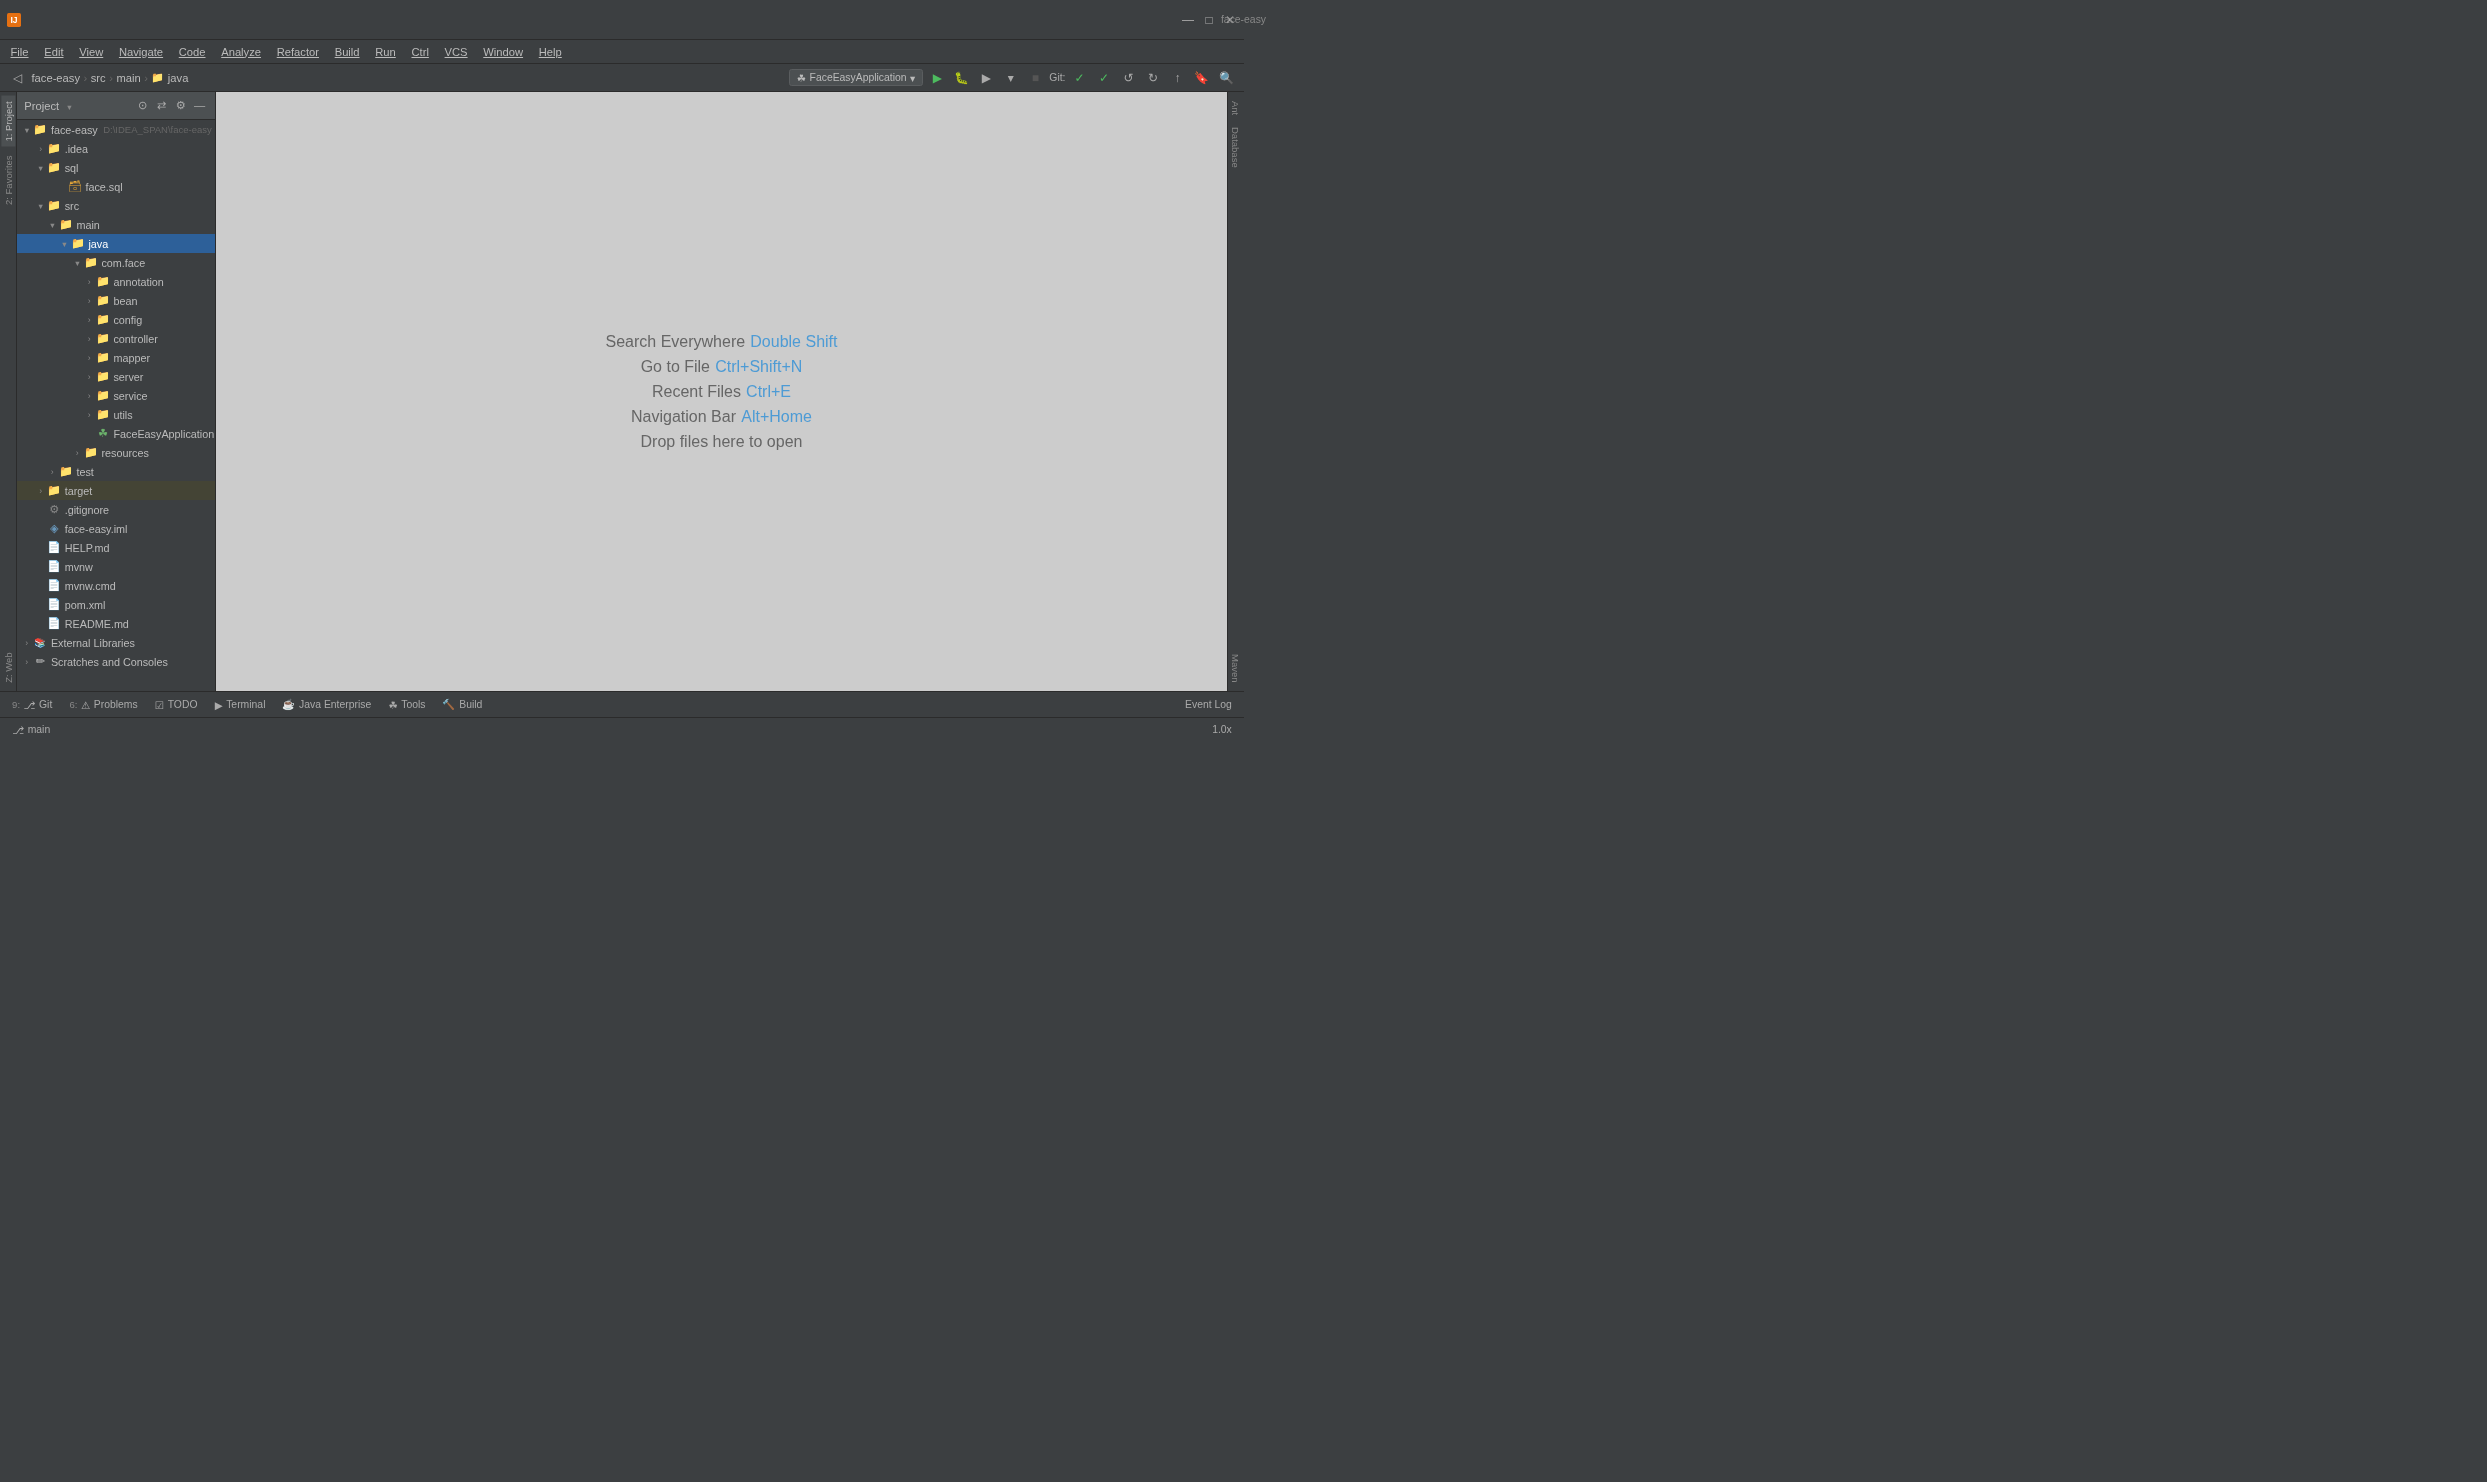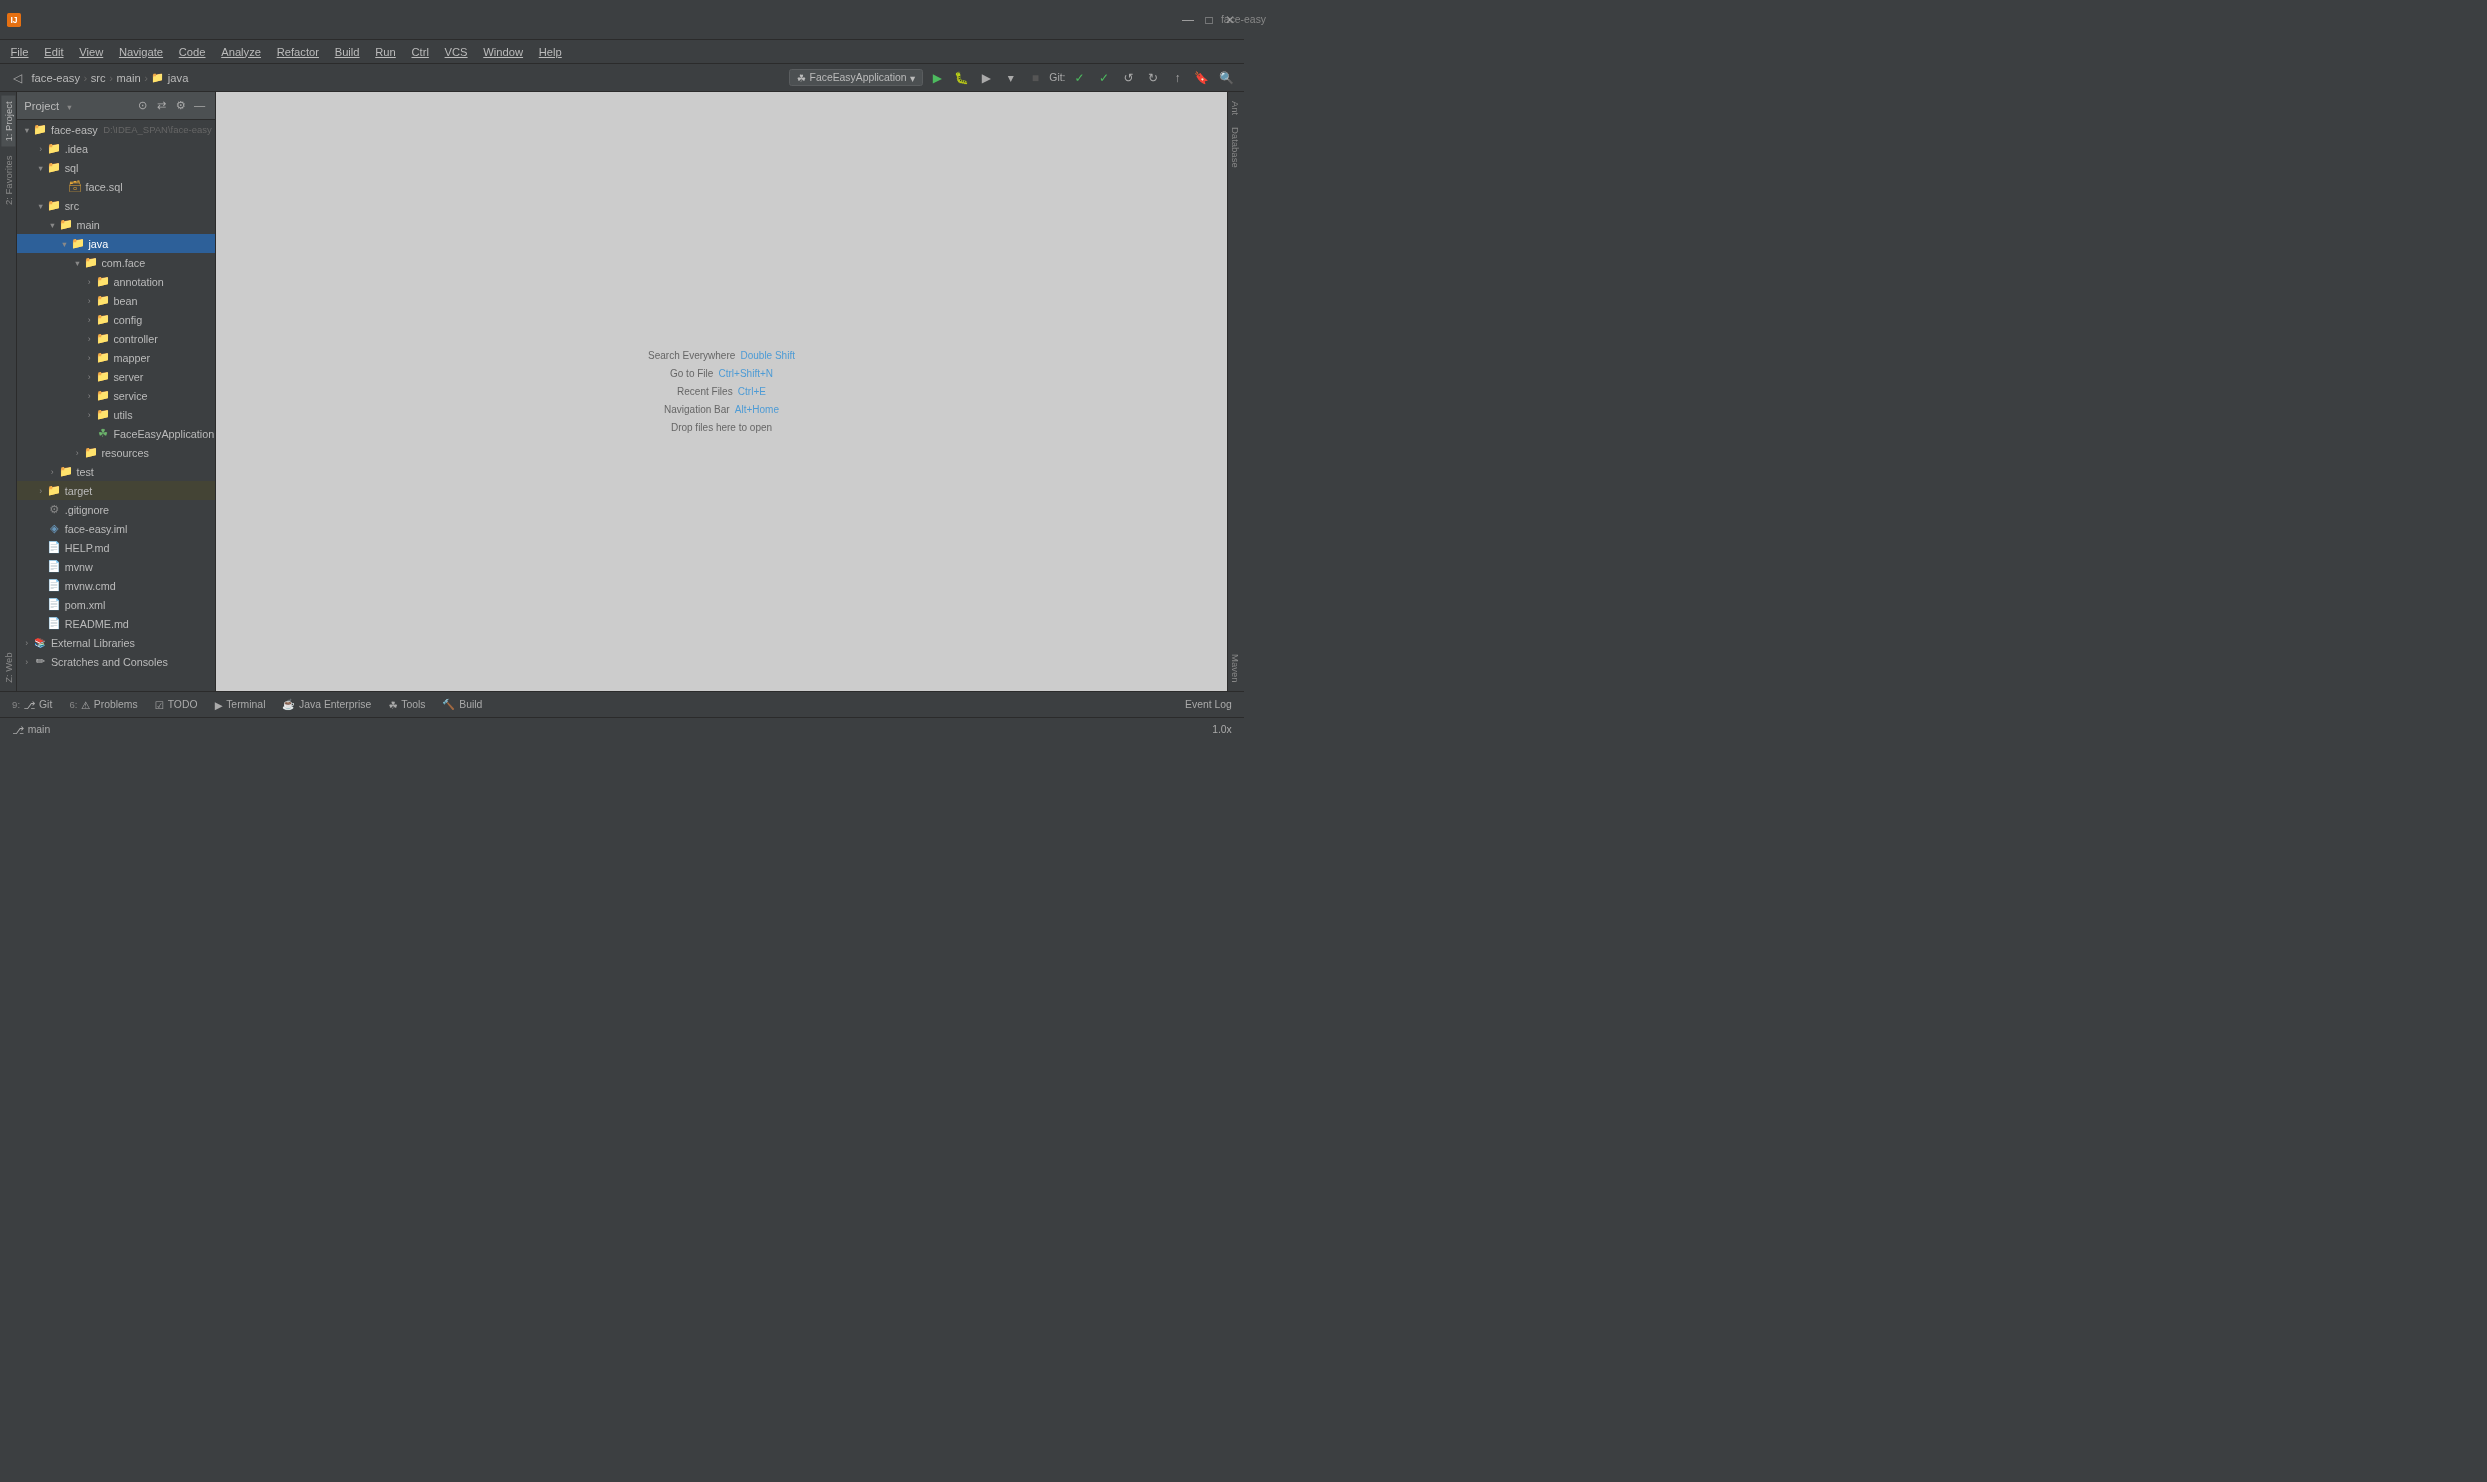--- a/index.html
+++ b/index.html
@@ -288,21 +288,21 @@
       background: #cccccc;
       display: flex;
       align-items: center;
       justify-content: center;
       flex-direction: column;
       gap: 17.3px;
     }
     .editor-hint {
       text-align: center;
       color: #666;
-      font-size: 10px;
+      font-size: 16px;
     }
     .editor-hint-line {
       margin: 7px 0;
       display: flex;
       align-items: center;
       justify-content: center;
       gap: 5.2px;
     }
     .hint-shortcut {
       color: #4d9bd5;

